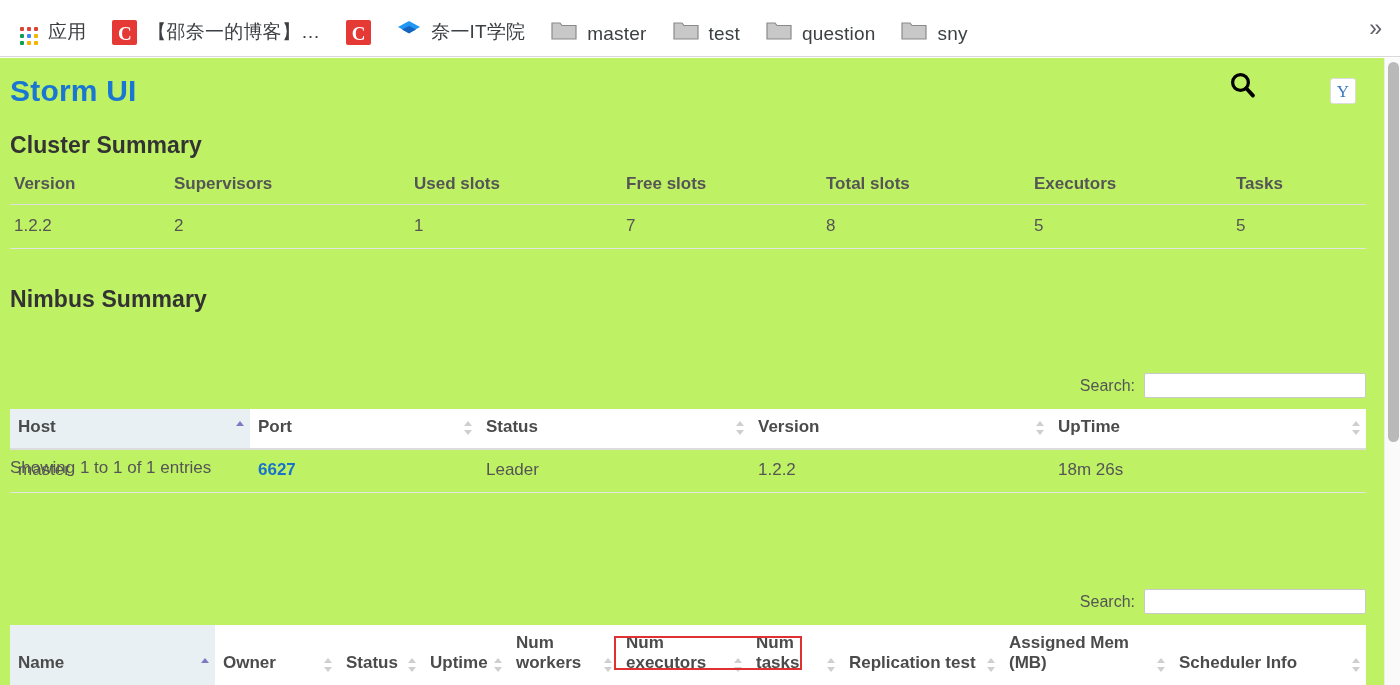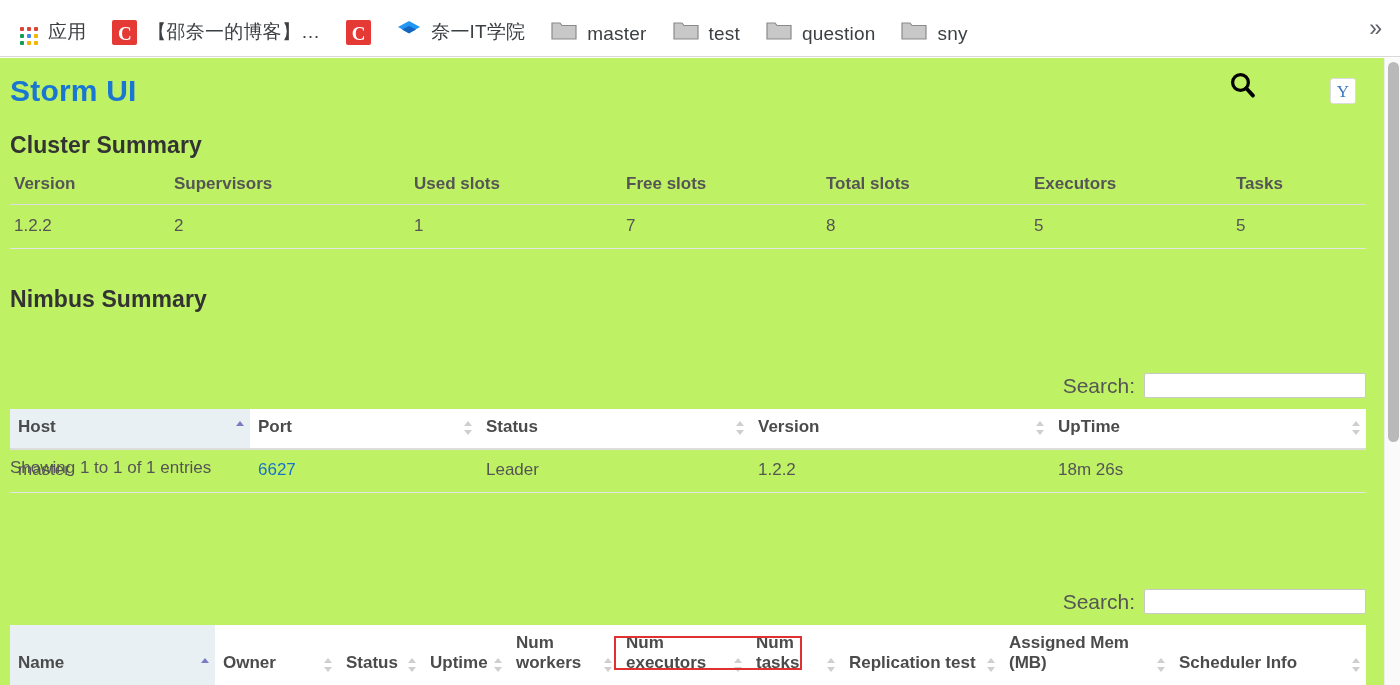--- a/index.html
+++ b/index.html
@@ -176,21 +176,21 @@
   
   .search-row {
     position: absolute;
     display: flex;
     align-items: center;
     justify-content: flex-end;
     width: 1356px;
     left: 10px;
   }
   .search-label {
-    font-size: 21px;
+    font-size: 16px;
     color: #555555;
     margin-right: 9px;
   }
   .search-box {
     width: 222px; height: 25px;
     border: 1px solid #c9c9c9;
     border-radius: 2px;
     background: #fff;
     outline: none;
     font-size: 14px;
@@ -222,20 +222,21 @@
   .dt td {
     font-size: 17px;
     color: #555555;
     padding: 10px 8px 12px 8px;
     border-bottom: 1px solid #e4e4e4;
     white-space: nowrap;
   }
   .dt a {
     color: #1a73c8;
     text-decoration: none;
+    font-weight: bold;
   }
   
   .sort-both, .sort-asc {
     position: absolute;
     right: 5px;
     bottom: 13px;
     width: 9px; height: 14px;
   }
   .sort-both::before, .sort-asc::before {
     content: "";

